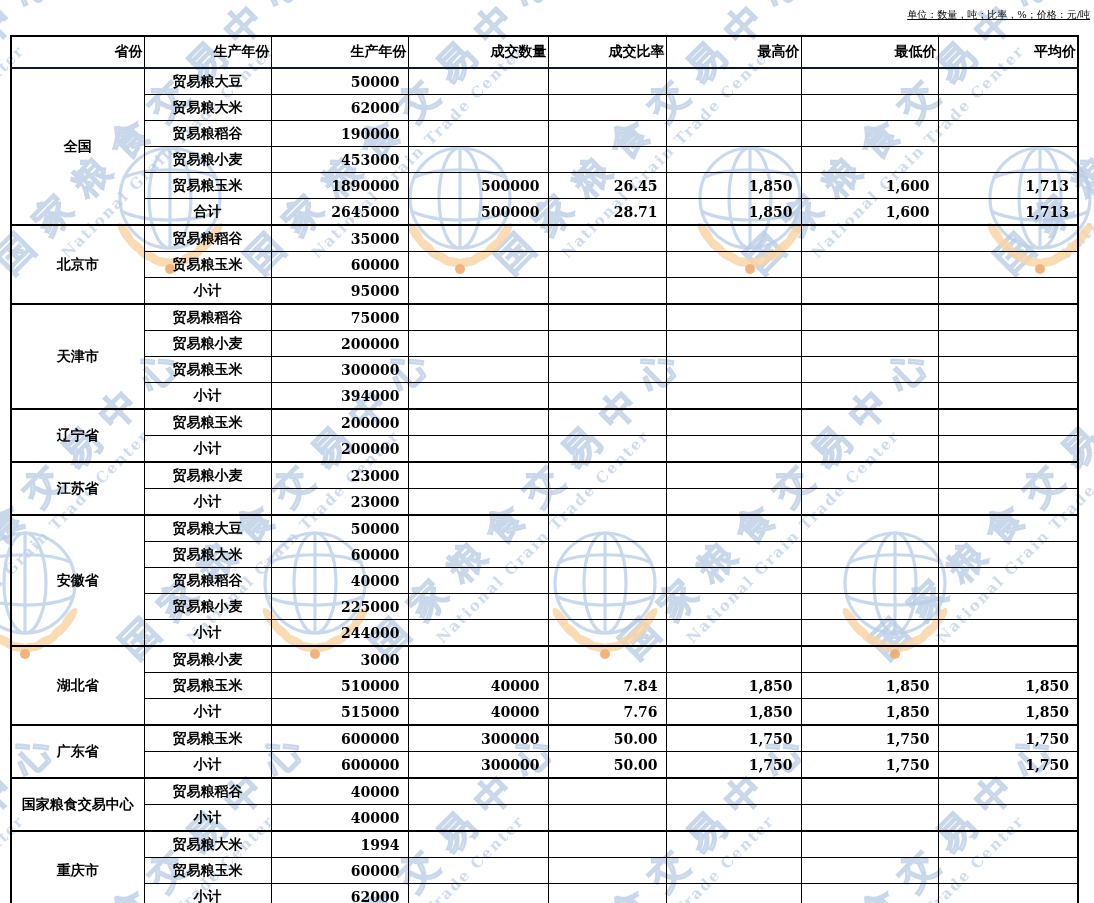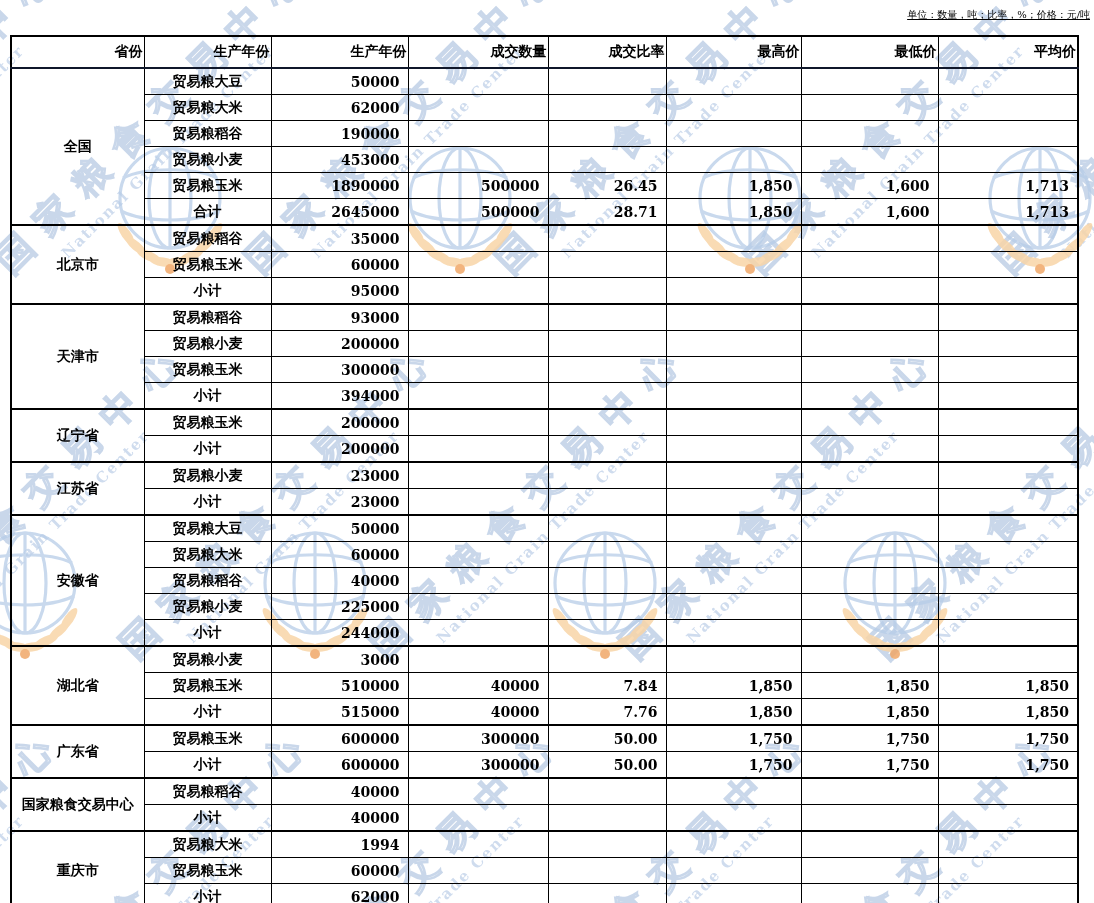--- a/index.html
+++ b/index.html
@@ -426,21 +426,21 @@
           <td class="num">95000</td>
           <td class="num"></td>
           <td class="num"></td>
           <td class="num"></td>
           <td class="num"></td>
           <td class="num"></td>
         </tr>
         <tr class="group-start">
           <td class="province" rowspan="4">天津市</td>
           <td class="item">贸易粮稻谷</td>
-          <td class="num">93000</td>
+          <td class="num">75000</td>
           <td class="num"></td>
           <td class="num"></td>
           <td class="num"></td>
           <td class="num"></td>
           <td class="num"></td>
         </tr>
         <tr>
           <td class="item">贸易粮小麦</td>
           <td class="num">200000</td>
           <td class="num"></td>

